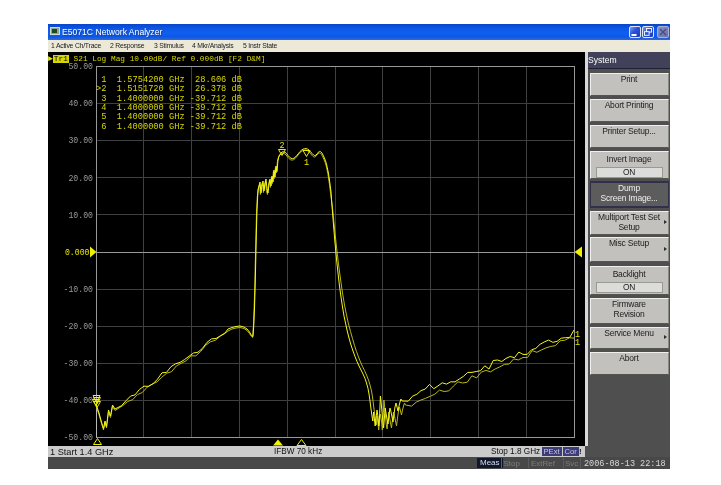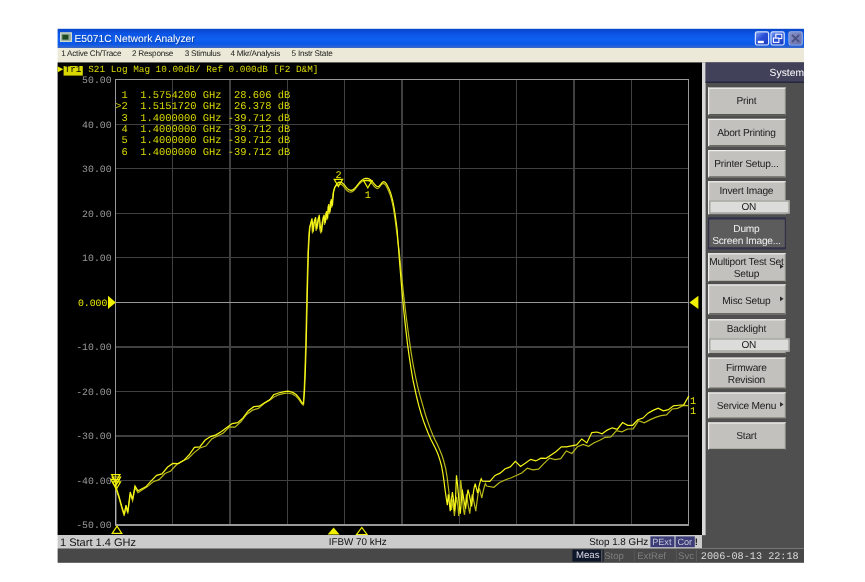--- a/index.html
+++ b/index.html
@@ -16,22 +16,22 @@
 #trline .tr1{background:#d8d800;color:#000;padding:0 1px}
 #trline .arw{color:#e8e800;font-size:8px}
 #botbar{position:absolute;left:0;top:422px;width:537px;height:11px;background:#cbcbcb;color:#111;font-size:8.2px}
 #botbar div{position:absolute;top:1px;white-space:pre}
 .badge{background:#3c3c78;color:#c8c8d8;padding:0 2px;font-size:7.6px}
 #status{position:absolute;left:0;top:433px;width:622px;height:12px;background:#484848;color:#888;font-size:8px}
 #status div{position:absolute;top:1.5px;white-space:pre}
 .sep{position:absolute;top:1px !important;width:1px;height:10px;background:#303030;border-right:1px solid #5c5c5c}
 #sbar{position:absolute;left:537px;top:28px;width:85px;height:405px;background:#4f4f4f}
 #strip{position:absolute;left:0;top:0;width:3px;height:394px;background:#d8d8d8}
-#syshdr{position:absolute;left:3px;top:0;width:82px;height:16.5px;background:#41415a;color:#fff;font-size:8.6px;text-align:right;line-height:17px;border-bottom:1px solid #20203a}
-.sbtn{position:absolute;left:4.5px;width:65px;background:#c2c1be;border-top:1px solid #efefed;border-left:1px solid #efefed;border-bottom:1px solid #55554f;border-right:1px solid #8a8a84;color:#1c1c1c;font-size:8.5px;letter-spacing:-0.2px;text-align:center;display:flex;flex-direction:column;justify-content:center}
+#syshdr{position:absolute;left:3px;top:0;width:82px;height:16.5px;background:#41415a;color:#fff;font-size:8.6px;text-align:left;line-height:17px;border-bottom:1px solid #20203a}
+.sbtn{position:absolute;left:4.5px;width:79px;background:#c2c1be;border-top:1px solid #efefed;border-left:1px solid #efefed;border-bottom:1px solid #55554f;border-right:1px solid #8a8a84;color:#1c1c1c;font-size:8.5px;letter-spacing:-0.2px;text-align:center;display:flex;flex-direction:column;}
 .sbtn.pressed{background:#5c5c5c;color:#efefef;border:1px solid #30304a;border-top:2px solid #30304a;border-bottom:2px solid #30304a}
 .bl1,.bl2{line-height:10px}
 .onf{margin:auto auto 0.5px;width:67px;background:#dcdcda;border:1px solid #9a9a94;line-height:9px;font-size:8.4px}
 .arr{position:absolute;right:1px;top:50%;margin-top:-2.5px;width:0;height:0;border-left:3.5px solid #2e2e2e;border-top:2.5px solid transparent;border-bottom:2.5px solid transparent}
 </style></head><body>
 <div id="shot">
 <div id="tbar">
 <div class="ticon">
         <i></i>
       </div>
@@ -189,15 +189,15 @@
       </div>
       <div class="sbtn" style="top:245.5px;height:26.5px">
         <div class="bl2">Firmware</div>
         <div class="bl2">Revision</div>
       </div>
       <div class="sbtn" style="top:275px;height:21.5px">
         <div class="bl1">Service Menu</div>
         <div class="arr"></div>
       </div>
       <div class="sbtn" style="top:300px;height:22.5px">
-        <div class="bl1">Start</div>
+        <div class="bl1">Abort</div>
       </div>
 </div>
 </div>
 </body></html>

